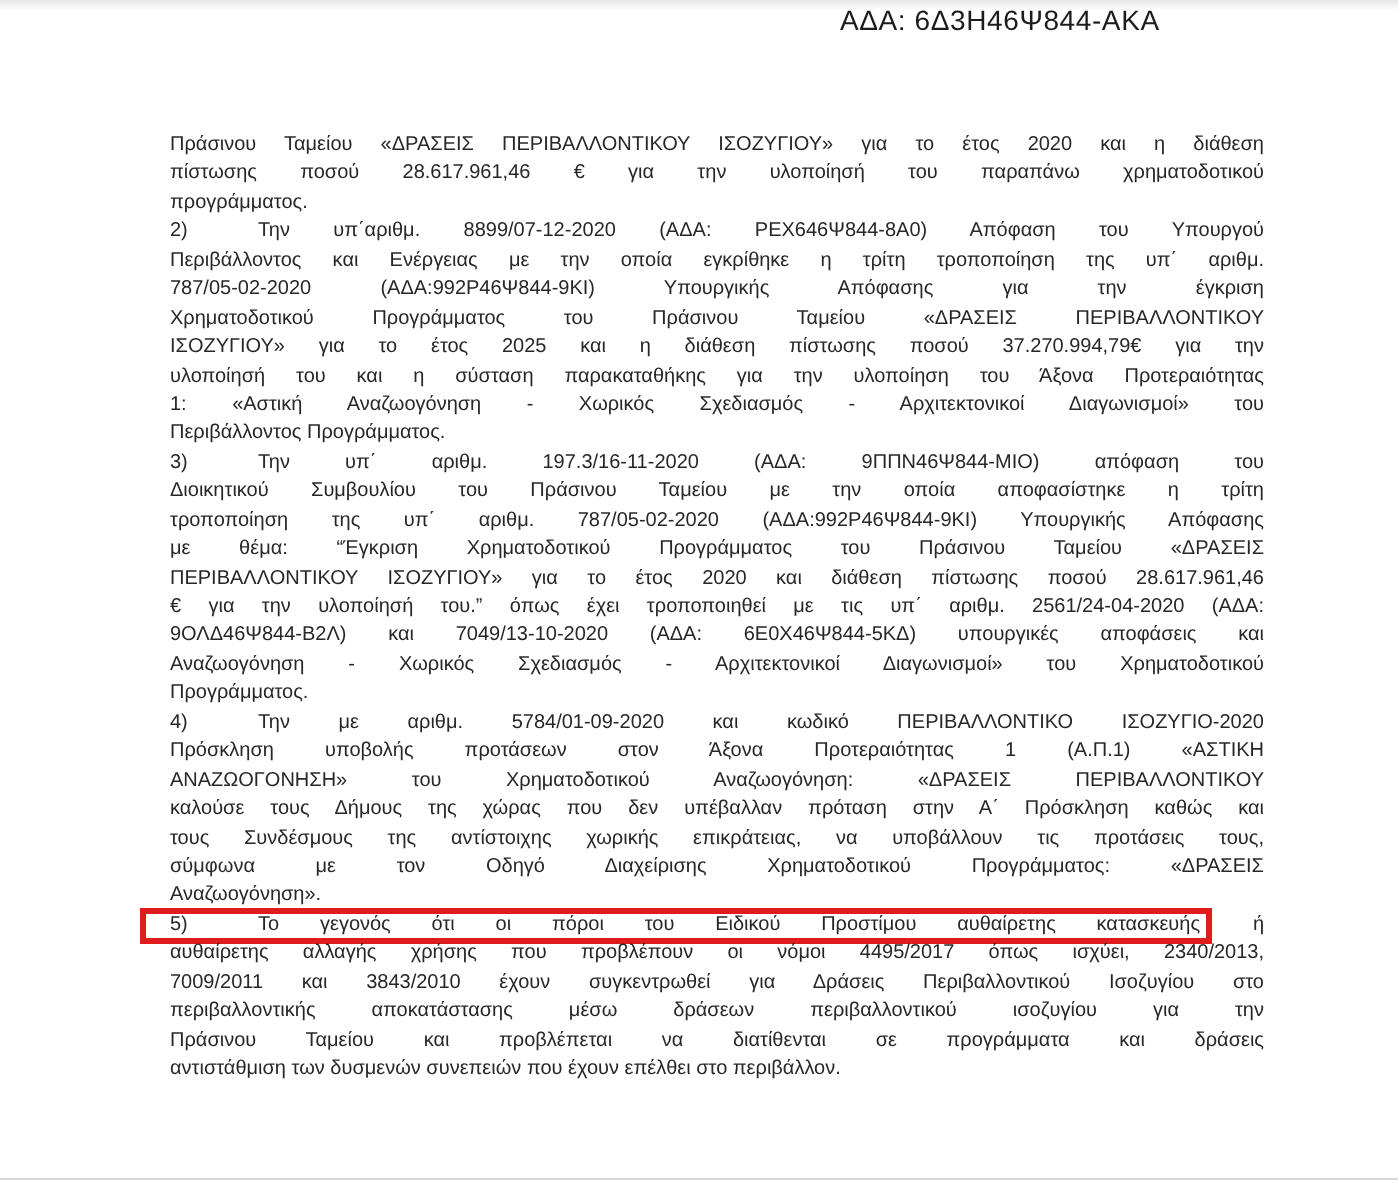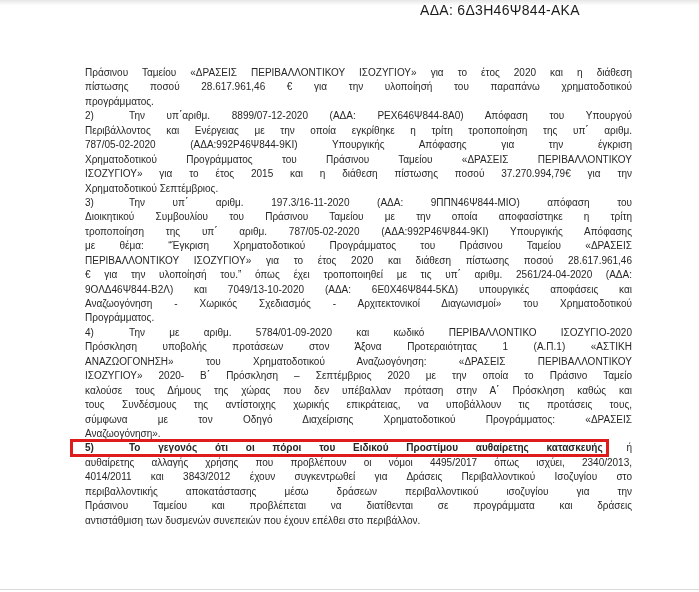--- a/index.html
+++ b/index.html
@@ -51,67 +51,67 @@
   }
   .line.last { text-align-last: left; }
   .num {
     display: inline-block;
     min-width: 44px;
   }
   .red-box {
     border: 3px solid #14532d;
     padding: 0 3px 1px 12px;
     margin-left: -15px;
-    font-weight: bold;
   }
 </style>
 </head>
 <body>
 
 <div class="page">
   <div class="top-shade"></div>
   <div class="ada">ΑΔΑ: 6Δ3Η46Ψ844-ΑΚΑ</div>
   <div class="body-text">
       <div class="para">
         <div class="line">Πράσινου Ταμείου «ΔΡΑΣΕΙΣ ΠΕΡΙΒΑΛΛΟΝΤΙΚΟΥ ΙΣΟΖΥΓΙΟΥ» για το έτος 2020 και η διάθεση</div>
         <div class="line">πίστωσης ποσού 28.617.961,46 €  για την υλοποίησή του παραπάνω χρηματοδοτικού</div>
         <div class="line last">προγράμματος.</div>
       </div>
       <div class="para">
         <div class="line"><span class="num">2)</span>Την υπ΄αριθμ. 8899/07-12-2020 (ΑΔΑ: ΡΕΧ646Ψ844-8Α0) Απόφαση του Υπουργού</div>
         <div class="line">Περιβάλλοντος και Ενέργειας με την οποία εγκρίθηκε η τρίτη τροποποίηση της υπ΄ αριθμ.</div>
         <div class="line">787/05-02-2020 (ΑΔΑ:992Ρ46Ψ844-9ΚΙ) Υπουργικής Απόφασης για την έγκριση</div>
         <div class="line">Χρηματοδοτικού Προγράμματος του Πράσινου Ταμείου «ΔΡΑΣΕΙΣ ΠΕΡΙΒΑΛΛΟΝΤΙΚΟΥ</div>
-        <div class="line">ΙΣΟΖΥΓΙΟΥ» για το έτος 2015 και η διάθεση πίστωσης ποσού 37.270.994,79€ για την</div>
-        <div class="line last">Χρηματοδοτικού Σεπτέμβριος.</div>
+        <div class="line">ΙΣΟΖΥΓΙΟΥ» για το έτος 2025 και η διάθεση πίστωσης ποσού 37.270.994,79€ για την</div>
+        <div class="line">υλοποίησή του και η σύσταση παρακαταθήκης για την υλοποίηση του Άξονα Προτεραιότητας</div>
+        <div class="line">1: «Αστική Αναζωογόνηση - Χωρικός Σχεδιασμός - Αρχιτεκτονικοί Διαγωνισμοί» του</div>
+        <div class="line last">Περιβάλλοντος Προγράμματος.</div>
       </div>
       <div class="para">
         <div class="line"><span class="num">3)</span>Την υπ΄ αριθμ. 197.3/16-11-2020 (ΑΔΑ: 9ΠΠΝ46Ψ844-ΜΙΟ) απόφαση του</div>
         <div class="line">Διοικητικού Συμβουλίου του Πράσινου Ταμείου με την οποία αποφασίστηκε η τρίτη</div>
         <div class="line">τροποποίηση της υπ΄ αριθμ. 787/05-02-2020 (ΑΔΑ:992Ρ46Ψ844-9ΚΙ) Υπουργικής Απόφασης</div>
         <div class="line">με θέμα: “Έγκριση Χρηματοδοτικού Προγράμματος του Πράσινου Ταμείου «ΔΡΑΣΕΙΣ</div>
         <div class="line">ΠΕΡΙΒΑΛΛΟΝΤΙΚΟΥ ΙΣΟΖΥΓΙΟΥ» για το έτος 2020 και διάθεση πίστωσης ποσού 28.617.961,46</div>
         <div class="line">€ για την υλοποίησή του.” όπως έχει τροποποιηθεί με τις υπ΄ αριθμ. 2561/24-04-2020 (ΑΔΑ:</div>
         <div class="line">9ΟΛΔ46Ψ844-Β2Λ) και 7049/13-10-2020 (ΑΔΑ: 6Ε0Χ46Ψ844-5ΚΔ) υπουργικές αποφάσεις και</div>
         <div class="line">Αναζωογόνηση - Χωρικός Σχεδιασμός - Αρχιτεκτονικοί Διαγωνισμοί» του Χρηματοδοτικού</div>
         <div class="line last">Προγράμματος.</div>
       </div>
       <div class="para">
         <div class="line"><span class="num">4)</span>Την με αριθμ. 5784/01-09-2020 και κωδικό ΠΕΡΙΒΑΛΛΟΝΤΙΚΟ ΙΣΟΖΥΓΙΟ-2020</div>
         <div class="line">Πρόσκληση υποβολής προτάσεων στον Άξονα Προτεραιότητας 1 (Α.Π.1) «ΑΣΤΙΚΗ</div>
         <div class="line">ΑΝΑΖΩΟΓΟΝΗΣΗ» του Χρηματοδοτικού Αναζωογόνηση: «ΔΡΑΣΕΙΣ ΠΕΡΙΒΑΛΛΟΝΤΙΚΟΥ</div>
-        <div class="line">ΙΣΟΖΥΓΙΟΥ» 2020- Β΄ Πρόσκληση – Σεπτέμβριος 2020 με την οποία το Πράσινο Ταμείο</div>
         <div class="line">καλούσε τους Δήμους της χώρας που δεν υπέβαλλαν πρόταση στην Α΄ Πρόσκληση καθώς και</div>
         <div class="line">τους Συνδέσμους της αντίστοιχης χωρικής επικράτειας, να υποβάλλουν τις προτάσεις τους,</div>
         <div class="line">σύμφωνα με τον Οδηγό Διαχείρισης Χρηματοδοτικού Προγράμματος: «ΔΡΑΣΕΙΣ</div>
         <div class="line last">Αναζωογόνηση».</div>
       </div>
       <div class="para">
         <div class="line"><span class="red-box" style="border-color: rgb(224, 27, 27);"><span class="num">5)</span>Το γεγονός ότι οι πόροι του Ειδικού Προστίμου αυθαίρετης κατασκευής</span> ή</div>
         <div class="line">αυθαίρετης αλλαγής χρήσης που προβλέπουν οι νόμοι 4495/2017 όπως ισχύει, 2340/2013,</div>
-        <div class="line">4014/2011 και 3843/2012 έχουν συγκεντρωθεί για Δράσεις Περιβαλλοντικού Ισοζυγίου στο</div>
+        <div class="line">7009/2011 και 3843/2010 έχουν συγκεντρωθεί για Δράσεις Περιβαλλοντικού Ισοζυγίου στο</div>
         <div class="line">περιβαλλοντικής αποκατάστασης μέσω δράσεων περιβαλλοντικού ισοζυγίου για την</div>
         <div class="line">Πράσινου Ταμείου και προβλέπεται να διατίθενται σε προγράμματα και δράσεις</div>
         <div class="line last">αντιστάθμιση των δυσμενών συνεπειών που έχουν επέλθει στο περιβάλλον.</div>
       </div>
     </div>
   <div class="bottom-line"></div>
 </div>
 
 </body></html>

